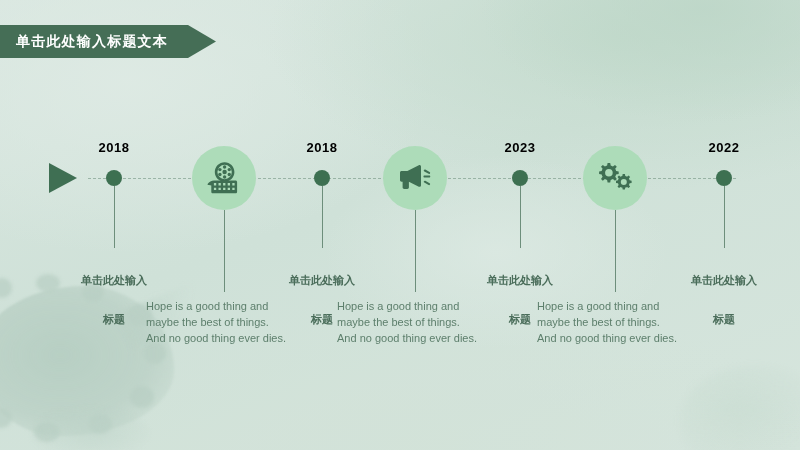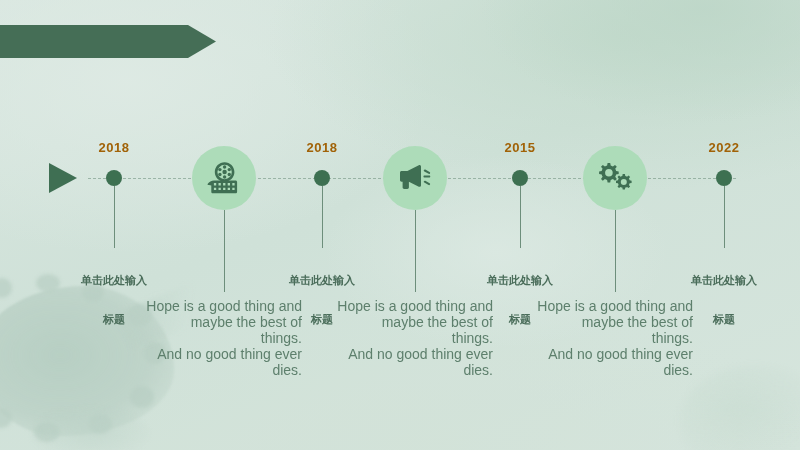--- a/index.html
+++ b/index.html
@@ -162,21 +162,21 @@
     background: #6d8e7b;
   }
   .year {
     position: absolute;
     left: -40px;
     top: 140px;
     width: 80px;
     text-align: center;
     font-size: 13px;
     font-weight: bold;
-    color: #a16207;
+    color: #000000;
     letter-spacing: 0.5px;
   }
   .cn-title {
     position: absolute;
     left: -60px;
     top: 250px;
     width: 120px;
     text-align: center;
     font-size: 11px;
     line-height: 18px;
@@ -205,22 +205,22 @@
     top: 210px;
     width: 1px;
     height: 82px;
     background: #6d8e7b;
   }
   .en-body {
     position: absolute;
     left: -78px;
     top: 298px;
     width: 156px;
-    text-align: right;
-    font-size: 14px;
+    text-align: left;
+    font-size: 11px;
     line-height: 16px;
     color: #5d7f6c;
   }
   .en-body span { display: block; }
 </style>
 </head>
 <body>
 
 <div id="slide">
 
@@ -239,20 +239,21 @@
     <div class="blob-spike" style="left:110px; top:128px; width:24px; height:20px;"></div>
     <div class="blob-spike" style="left:56px;  top:136px; width:26px; height:20px;"></div>
     <div class="blob-spike" style="left:12px;  top:122px; width:22px; height:20px;"></div>
   </div>
   <div class="blob-tail"></div>
   <div class="blob2"></div>
   <div class="blob-right"></div>
 
   <div class="title-banner">
     <div class="shape"></div>
+    <div class="label">单击此处输入标题文本</div>
   </div>
 
   <div class="axis-arrow"></div>
   <div class="axis"></div>
 
   <div class="node" style="left:114px;">
     <div class="year">2018</div>
     <div class="dot"></div>
     <div class="dot-stem"></div>
     <div class="cn-title">
@@ -312,21 +313,21 @@
     </div>
     <div class="circle-stem"></div>
     <div class="en-body">
       <span>Hope is a good thing and</span>
       <span>maybe the best of things.</span>
       <span>And no good thing ever dies.</span>
     </div>
   </div>
 
   <div class="node" style="left:520px;">
-    <div class="year">2015</div>
+    <div class="year">2023</div>
     <div class="dot"></div>
     <div class="dot-stem"></div>
     <div class="cn-title">
       <span>单击此处输入</span>
       <span>标题</span>
     </div>
   </div>
 
   <div class="node" style="left:615px;">
     <div class="circle">

